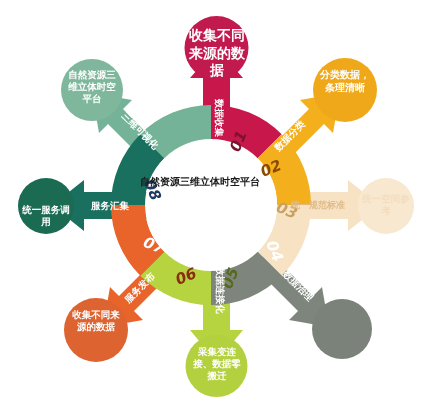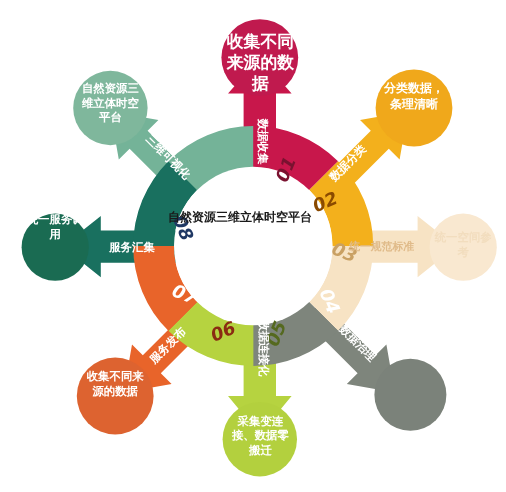--- a/index.html
+++ b/index.html
@@ -143,17 +143,17 @@
 
   <div class="bubble-label" style="left:317px; top:69px; width:56px; font-size:10px;">分类数据，条理清晰</div>
 
   <div class="bubble-label" style="left:362px; top:193px; width:48px; font-size:9.5px; color:#f2ddbe;">统一空间参考</div>
 
 
   <div class="bubble-label" style="left:190px; top:346px; width:54px; font-size:9.5px;">采集变连接、数据零搬迁</div>
 
   <div class="bubble-label" style="left:69px; top:309px; width:54px; font-size:9.5px;">收集不同来源的数据</div>
 
-  <div class="bubble-label" style="left:22px; top:178px; width:48px; font-size:9.5px;">统一服务调用</div>
+  <div class="bubble-label" style="left:22px; top:205px; width:48px; font-size:9.5px;font-family:Liberation Serif, serif;">统一服务调用</div>
 
   <div class="bubble-label" style="left:65px; top:69px; width:54px; font-size:9.5px;">自然资源三维立体时空平台</div>
 
 </div>
 
 </body></html>

